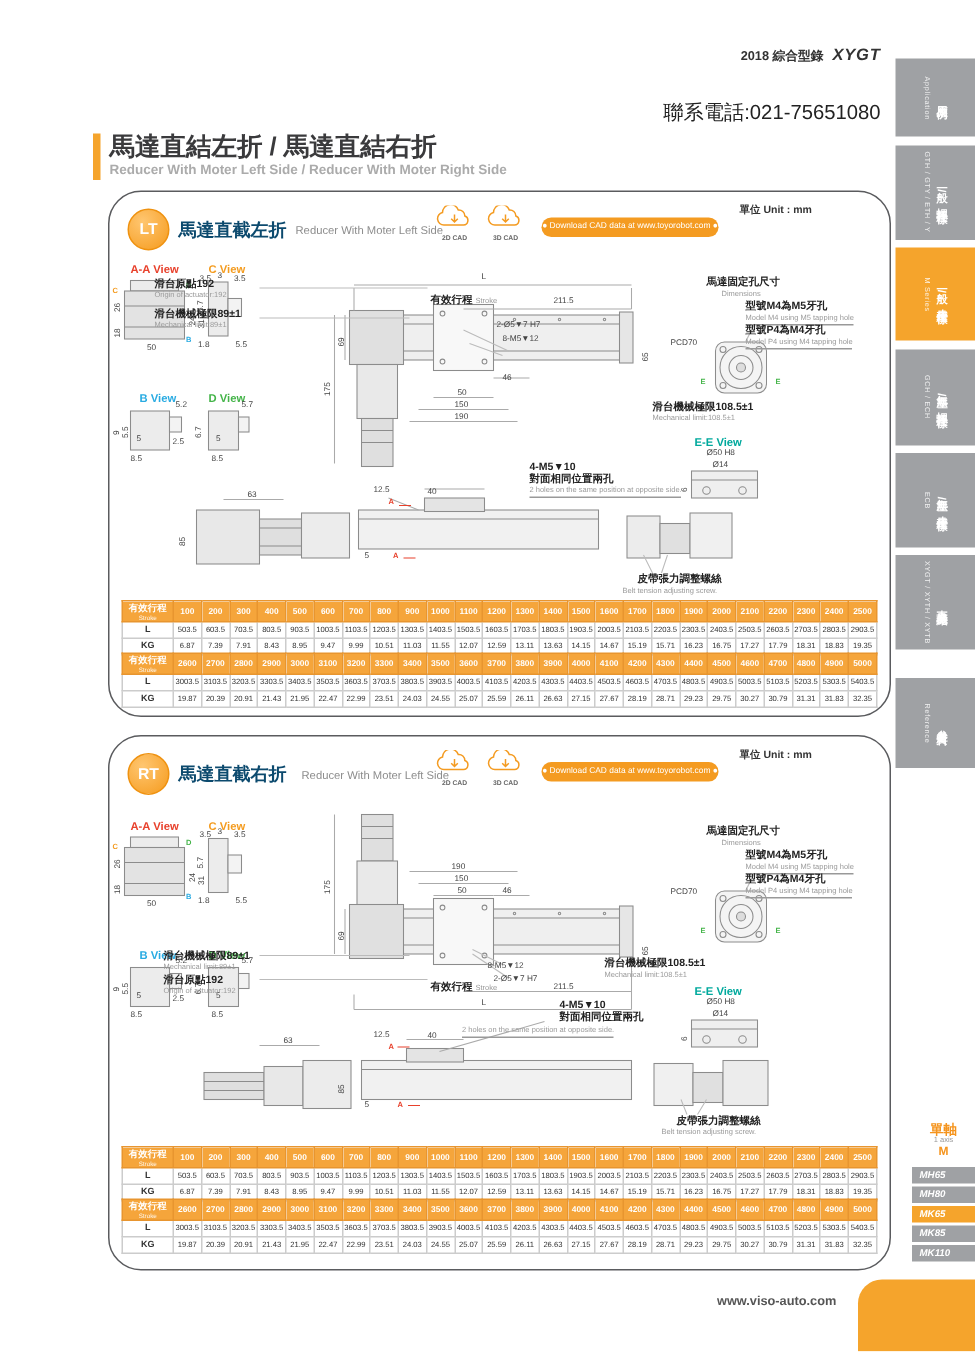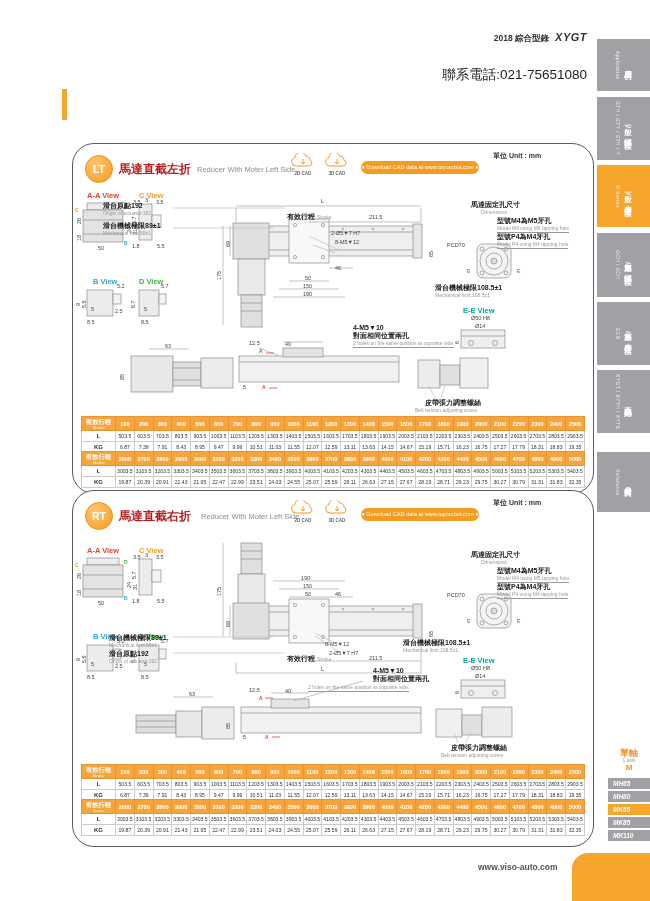--- a/index.html
+++ b/index.html
@@ -8,26 +8,26 @@
   
   .hdr-cat{position:absolute;top:31px;right:63px;font-size:8.5px;font-weight:bold;color:#333;white-space:nowrap}
   .hdr-cat .logo{font-size:11px;font-style:italic;letter-spacing:.5px;margin-left:6px}
   .hdr-phone{position:absolute;top:66px;right:63px;font-size:13.5px;color:#222;white-space:nowrap}
   
   .tbar{position:absolute;left:62px;top:89px;width:5px;height:31px;background:#F5A42C}
   .ptitle{position:absolute;left:73px;top:86px;font-size:17px;font-weight:bold;color:#3a3a3c;white-space:nowrap;margin:0}
   .psub{position:absolute;left:73px;top:108px;font-size:9px;font-weight:bold;color:#ababab;white-space:nowrap}
   
   .panel{position:absolute;left:72px;width:520px;border:1.6px solid #5a5b5e;border-radius:22px;background:#fff}
-  #panel-lt{top:143px;height:349px}
+  #panel-lt{top:127px;height:349px}
   #panel-rt{top:490px;height:355px}
   .badge{position:absolute;left:12px;top:11px;width:26px;height:26px;border-radius:50%;
          background:radial-gradient(circle at 35% 30%,#ffc670,#f59b1e);border:1px solid #ef9210;
          color:#fff;font-weight:bold;font-size:10.5px;display:flex;align-items:center;justify-content:center}
-  .ptl-zh{position:absolute;left:46px;top:17px;font-size:12px;font-weight:bold;color:#b91c1c;white-space:nowrap}
+  .ptl-zh{position:absolute;left:46px;top:17px;font-size:12px;font-weight:bold;color:#0c4a6e;white-space:nowrap}
   .ptl-en{position:absolute;left:124px;top:21px;font-size:7.5px;color:#8d8d8d;white-space:nowrap}
   .cloud{position:absolute;width:32px;text-align:center}
   .cloud .cap{font-size:4.5px;font-weight:bold;color:#666;margin-top:-1px}
   .pill{position:absolute;left:288px;top:17px;width:118px;height:13px;background:#F49B21;border-radius:7px;
         color:#fff;font-size:5.6px;line-height:13px;text-align:center;white-space:nowrap}
   .unit{position:absolute;left:420px;top:7px;font-size:7px;font-weight:bold;color:#333;white-space:nowrap}
   
   i{font-style:normal}
   .vw{position:absolute;font-size:7.5px;font-weight:bold;white-space:nowrap}
   .lz{position:absolute;font-size:7px;font-weight:bold;color:#222;white-space:nowrap;line-height:7.5px}
@@ -68,20 +68,22 @@
 <body>
 
 <div class="page">
 
   <div class="hdr-cat">
     <span>2018 綜合型錄</span><span class="logo">XYGT</span>
   </div>
   <div class="hdr-phone">聯系電話:021-75651080</div>
 
   <div class="tbar"></div>
+  <h1 class="ptitle">馬達直結左折 / 馬達直結右折</h1>
+  <div class="psub">Reducer With Moter Left Side / Reducer With Moter Right Side</div>
 
   <section class="panel" id="panel-lt">
     <svg class="art" width="520" height="349" viewBox="0 0 520 349">
       <g stroke="#8c8c8c" stroke-width="0.7" fill="none">
 
         <rect x="14" y="59" width="32" height="7" fill="#ececec"></rect>
           <rect x="10" y="66" width="40" height="32" fill="#e3e3e3"></rect>
         <path d="M10 76h40M10 90h40"></path>
 
         <rect x="66" y="60" width="13" height="36" fill="#ececec"></rect>

